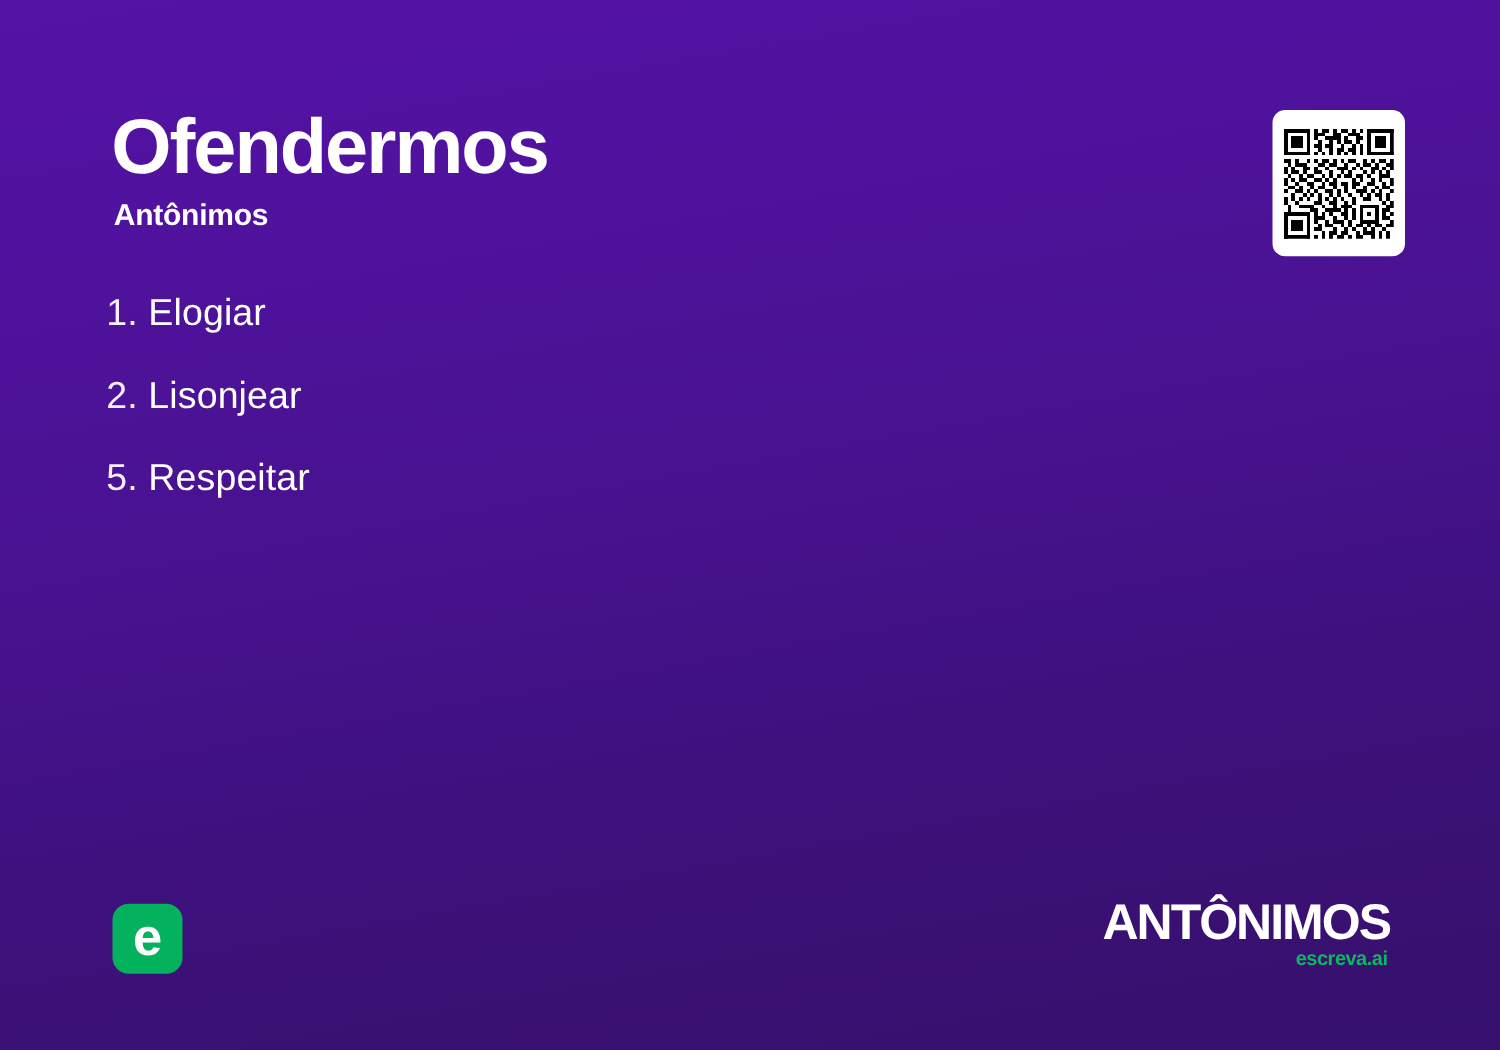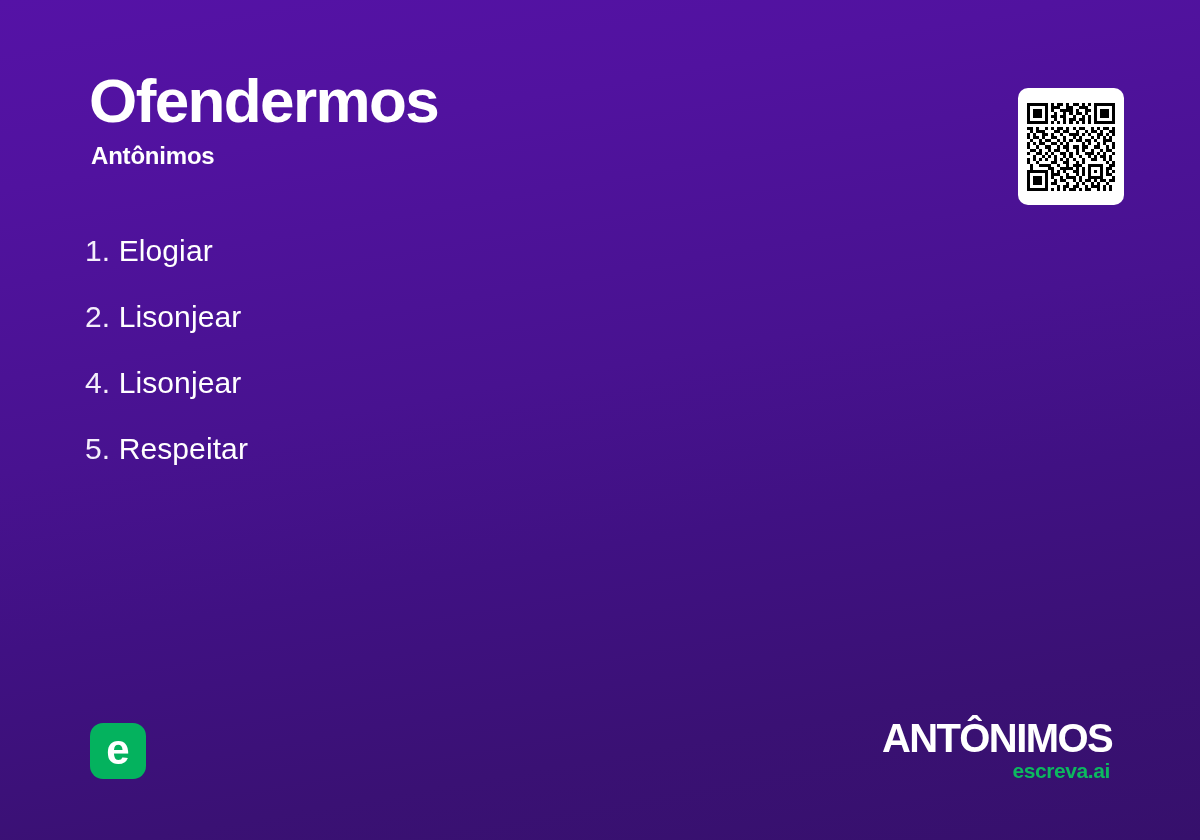--- a/index.html
+++ b/index.html
@@ -21,21 +21,21 @@
     height: 840px;
     box-sizing: border-box;
     background: linear-gradient(170deg, #5512a6 0%, #51129f 18%, #481290 45%, #401183 62%, #3a1174 82%, #36106c 100%);
     overflow: hidden;
   }
 
   
   .header {
     position: absolute;
     left: 89px;
-    top: 69px;
+    top: 86px;
     width: 860px;
   }
 
   .title {
     margin: 0;
     font-size: 62px;
     line-height: 1.02;
     font-weight: 800;
     letter-spacing: -1.6px;
     color: #ffffff;
@@ -142,21 +142,21 @@
     line-height: 1;
     font-weight: 800;
     letter-spacing: -1.6px;
     color: #ffffff;
   }
 
   .footer-brand-site {
     display: block;
     margin-top: 2px;
     margin-right: 2px;
-    font-size: 21px;
+    font-size: 16px;
     line-height: 1;
     font-weight: 700;
     letter-spacing: -0.4px;
     color: #0cb85f;
   }
 </style>
 </head>
 <body>
 
 <div class="card">
@@ -412,24 +412,20 @@
   <ul class="word-list">
     <li class="word-item">
       <span class="word-index">1.</span>
       <span class="word-text">Elogiar</span>
     </li>
     <li class="word-item">
       <span class="word-index">2.</span>
       <span class="word-text">Lisonjear</span>
     </li>
     <li class="word-item">
-      <span class="word-index">4.</span>
-      <span class="word-text">Lisonjear</span>
-    </li>
-    <li class="word-item">
       <span class="word-index">5.</span>
       <span class="word-text">Respeitar</span>
     </li>
   </ul>
 
   <div class="brand-mark">
     <span class="brand-mark-letter">e</span>
   </div>
 
   <div class="footer-brand">

